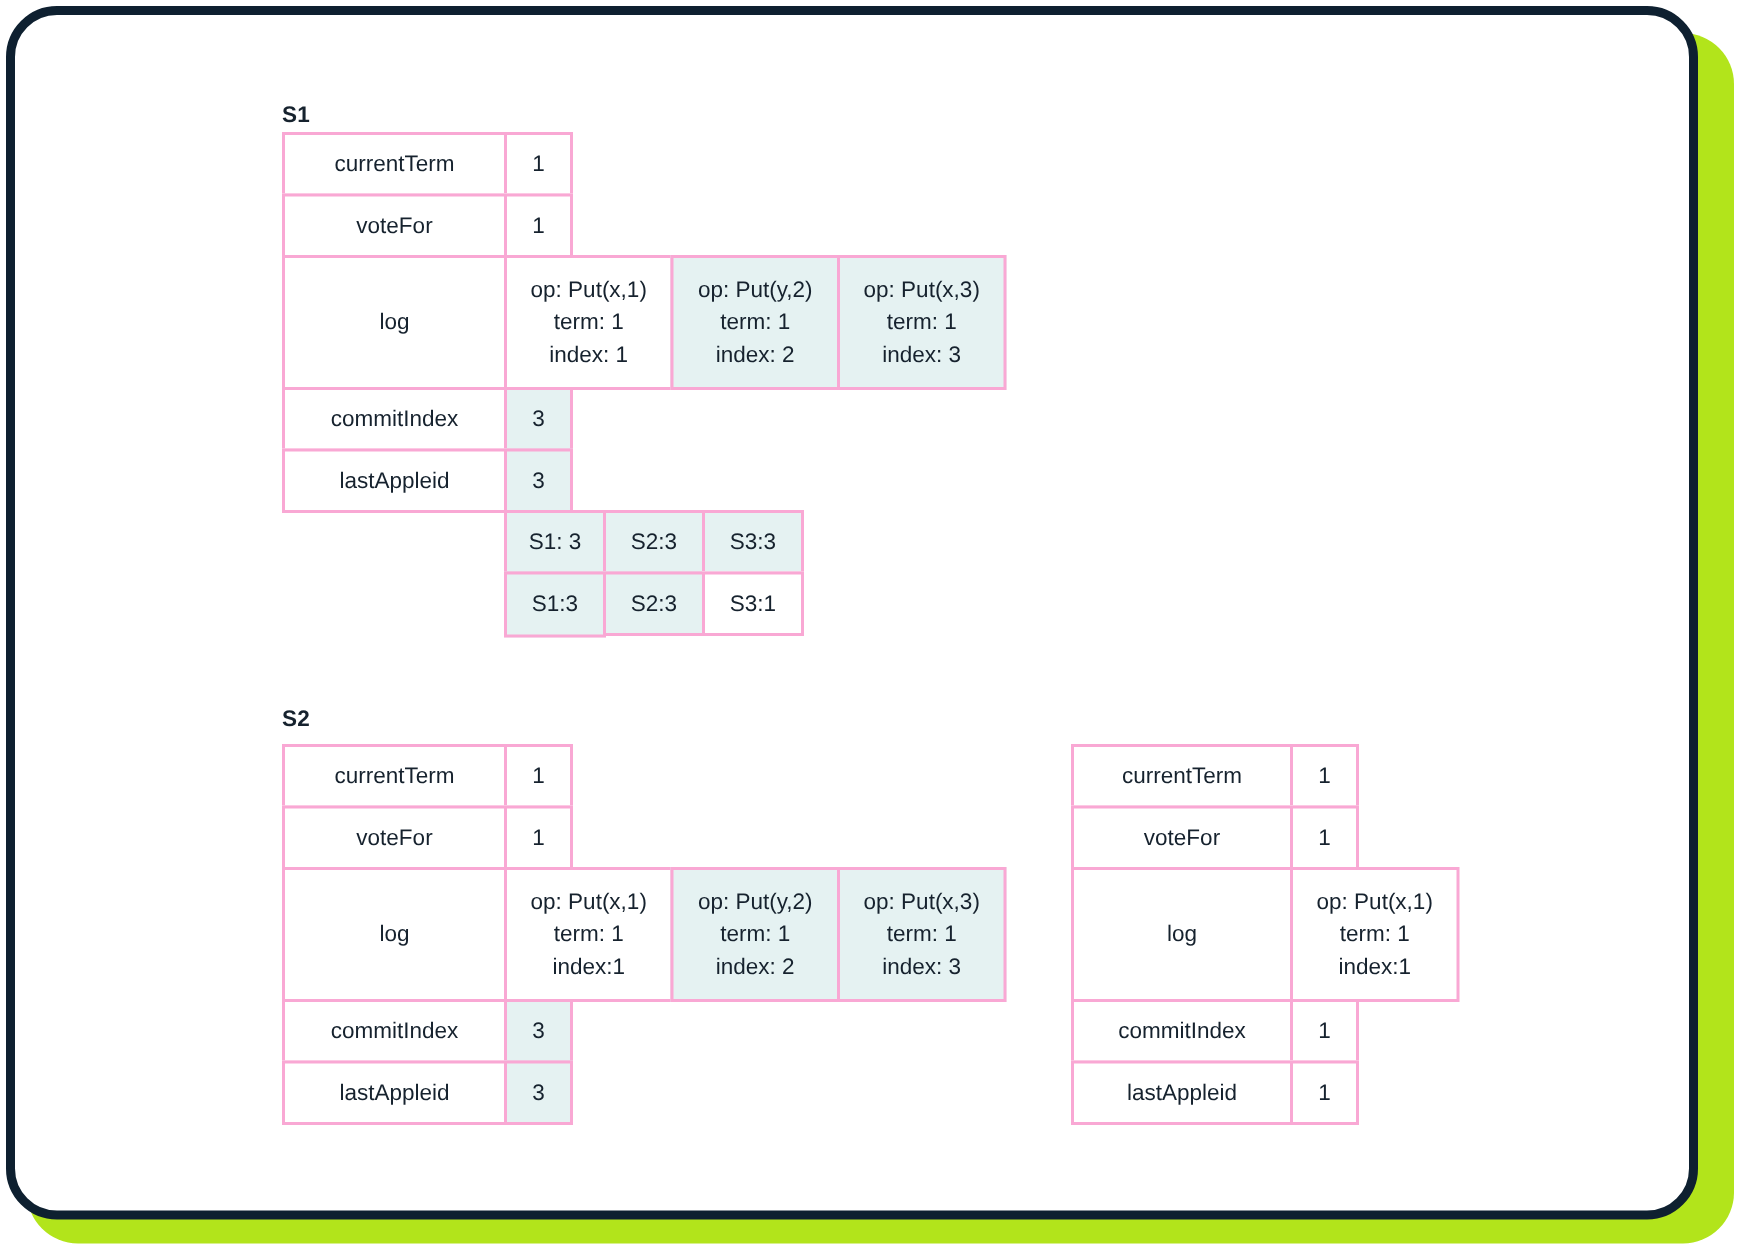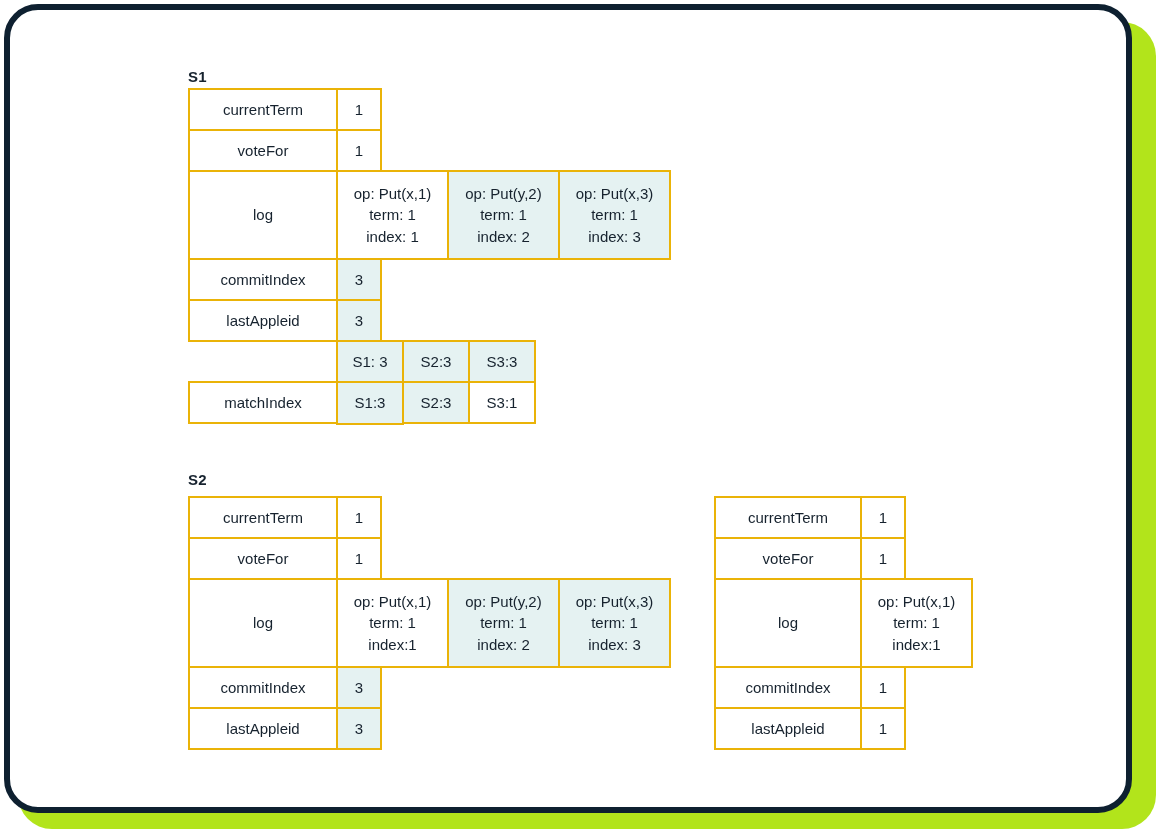--- a/index.html
+++ b/index.html
@@ -51,21 +51,21 @@
     position: absolute;
     font-size: 15px;
     font-weight: bold;
     color: #16222e;
     letter-spacing: 0.2px;
   }
 
   .cell {
     position: absolute;
     box-sizing: border-box;
-    border: 2px solid #eab308;
+    border: 2px solid #f9a8d4;
     background: #ffffff;
     display: flex;
     align-items: center;
     justify-content: center;
     text-align: center;
     font-size: 15px;
     color: #16222e;
     line-height: 1.45;
   }
   .cell.shaded {
@@ -105,21 +105,20 @@
         <span class="ln">term: 1</span>
         <span class="ln">index: 3</span>
       </div>
       <div class="cell" style="left: 188px; top: 258px; width: 150px; height: 43px;">commitIndex</div>
       <div class="cell shaded" style="left: 336px; top: 258px; width: 46px; height: 43px;">3</div>
       <div class="cell" style="left: 188px; top: 299px; width: 150px; height: 43px;">lastAppleid</div>
       <div class="cell shaded" style="left: 336px; top: 299px; width: 46px; height: 43px;">3</div>
       <div class="cell shaded" style="left: 336px; top: 340px; width: 68px; height: 43px;">S1: 3</div>
       <div class="cell shaded" style="left: 402px; top: 340px; width: 68px; height: 43px;">S2:3</div>
       <div class="cell shaded" style="left: 468px; top: 340px; width: 68px; height: 43px;">S3:3</div>
-      <div class="cell" style="left: 188px; top: 381px; width: 150px; height: 43px;">matchIndex</div>
       <div class="cell shaded" style="left: 336px; top: 381px; width: 68px; height: 44px;">S1:3</div>
       <div class="cell shaded" style="left: 402px; top: 381px; width: 68px; height: 43px;">S2:3</div>
       <div class="cell" style="left: 468px; top: 381px; width: 68px; height: 43px;">S3:1</div>
       <div class="server-label" style="left: 188px; top: 471px; text-align: right;">S2</div>
       <div class="cell" style="left: 188px; top: 496px; width: 150px; height: 43px;">currentTerm</div>
       <div class="cell" style="left: 336px; top: 496px; width: 46px; height: 43px;">1</div>
       <div class="cell" style="left: 188px; top: 537px; width: 150px; height: 43px;">voteFor</div>
       <div class="cell" style="left: 336px; top: 537px; width: 46px; height: 43px;">1</div>
       <div class="cell" style="left: 188px; top: 578px; width: 150px; height: 90px;">log</div>
       <div class="cell multiline" style="left: 336px; top: 578px; width: 113px; height: 90px;">

